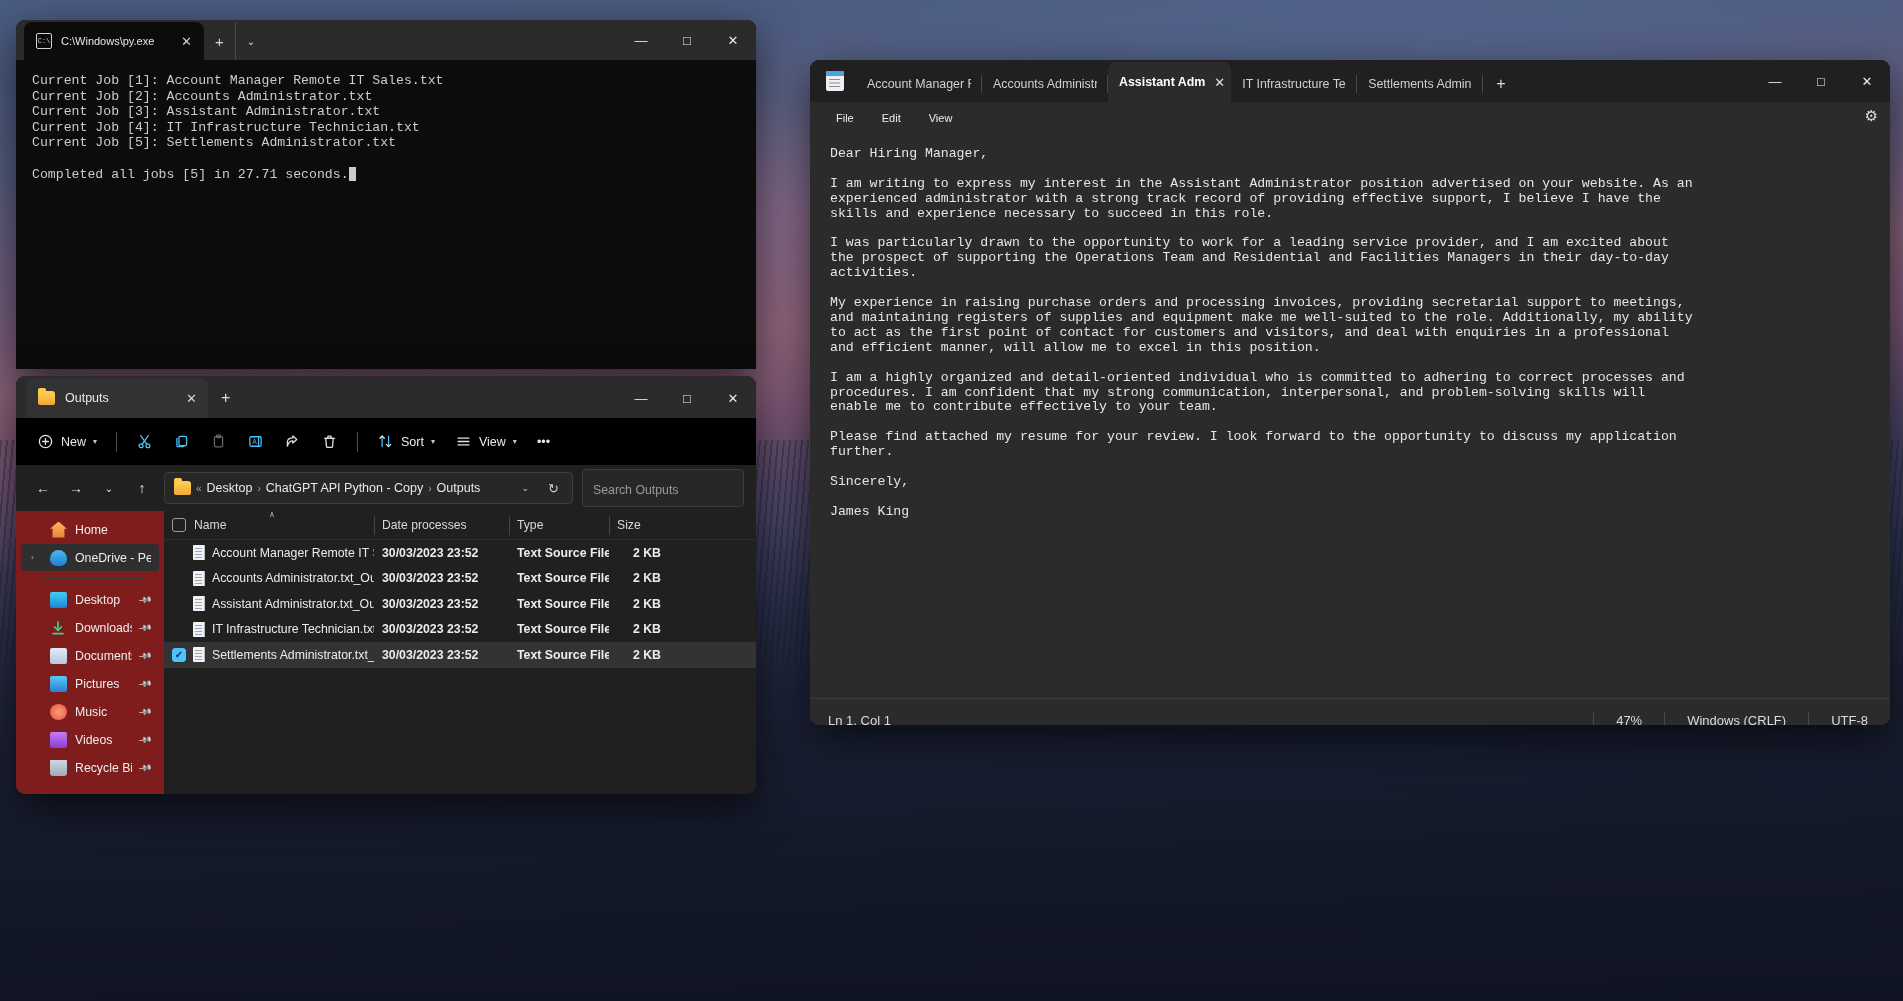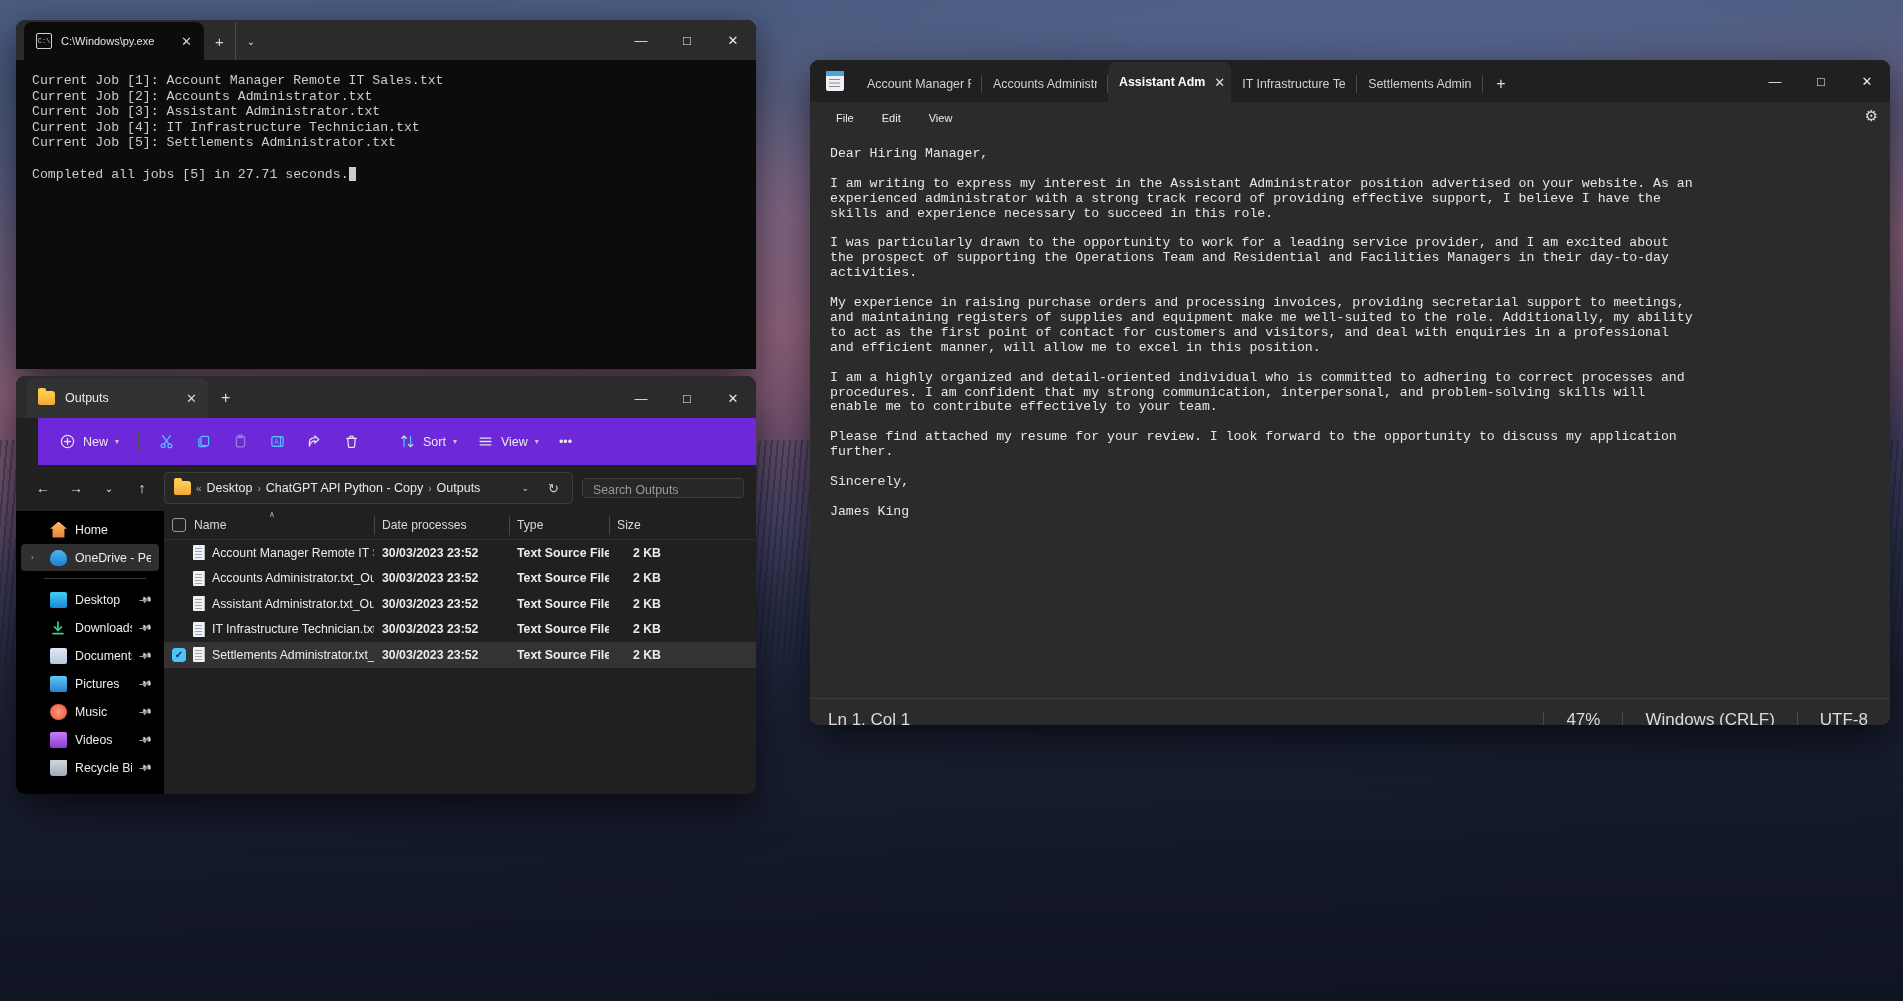--- a/index.html
+++ b/index.html
@@ -179,25 +179,24 @@
   #explorer .tab-x { font-size: 13px; color: #d4d4d4; padding: 0 5px; }
   #explorer .newtab {
     font-size: 16px; color: #dcdcdc;
     height: 40px; padding: 0 13px;
     display: flex; align-items: center;
   }
   #explorer .ectl { position: absolute; right: 0; bottom: 2px; display: flex; }
 
   #explorer .toolbar {
     height: 47px;
-    background: #6d28d9;
+    background: #000000;
     display: flex; align-items: center;
     padding: 0 12px;
     gap: 2px;
-    margin-left: 22px;
   }
   .tb-item {
     height: 32px;
     display: flex; align-items: center;
     gap: 7px;
     padding: 0 9px;
     border-radius: 4px;
     font-size: 12.5px;
     color: #eaeaea;
   }
@@ -231,38 +230,38 @@
     border-radius: 4px;
     display: flex; align-items: center;
     padding: 0 6px 0 9px;
     gap: 5px;
     margin: 0 6px 0 4px;
   }
   #explorer .crumb { font-size: 12.5px; color: #e9e9e9; white-space: nowrap; }
   #explorer .crumb-sep { font-size: 10px; color: #a8a8a8; }
   #explorer .crumb-dd { margin-left: auto; font-size: 9px; color: #ccc; padding: 0 7px; }
   #explorer .searchbox {
-    width: 162px; height: 20px;
+    width: 162px; height: 38px;
     background: #272727;
     border: 1px solid #3d3d3d;
     border-radius: 4px;
     display: flex; align-items: center;
     padding: 4px 8px 0 10px;
   }
   #explorer .searchbox input {
     flex: 1; background: none; border: none; outline: none;
     color: #e0e0e0; font-size: 12.3px;
     font-family: "Liberation Sans", sans-serif;
   }
   #explorer .searchbox input::placeholder { color: #9a9a9a; }
 
   #explorer .main { display: flex; height: 322px; }
   #explorer .sidebar {
     width: 148px;
-    background: #000000;
+    background: #7f1d1d;
     padding-top: 4px;
     font-size: 12.3px;
   }
   .sb-item {
     height: 27px;
     display: flex; align-items: center;
     gap: 8px;
     padding: 0 8px 0 10px;
     border-radius: 4px;
     margin: 1px 5px;
@@ -424,21 +423,21 @@
     line-height: 14.9px;
     color: #e6e6e6;
     white-space: pre-wrap;
     overflow: hidden;
   }
   #notepad .statusbar {
     height: 43px;
     background: #2b2b2b;
     border-top: 1px solid #3c3c3c;
     display: flex; align-items: center;
-    font-size: 17px; color: #dcdcdc;
+    font-size: 13px; color: #dcdcdc;
   }
   #notepad .statusbar .sl { padding-left: 18px; }
   #notepad .statusbar .sr { margin-left: auto; display: flex; }
   #notepad .statusbar .sr > div {
     padding: 0 22px;
     height: 17px;
     display: flex; align-items: center;
     border-left: 1px solid #4a4a4a;
   }
 </style>

